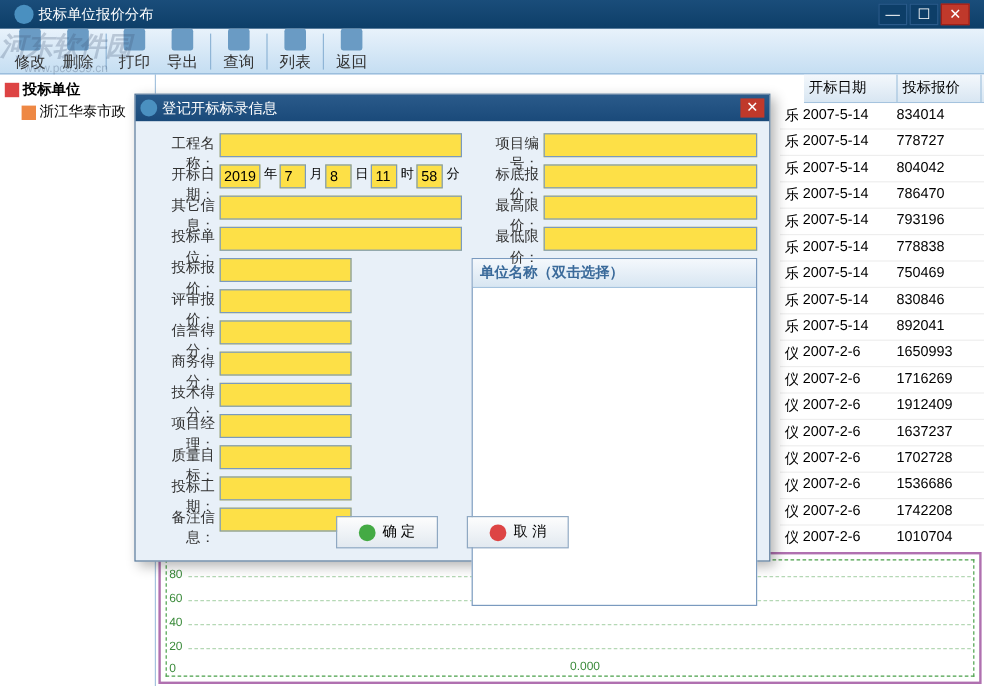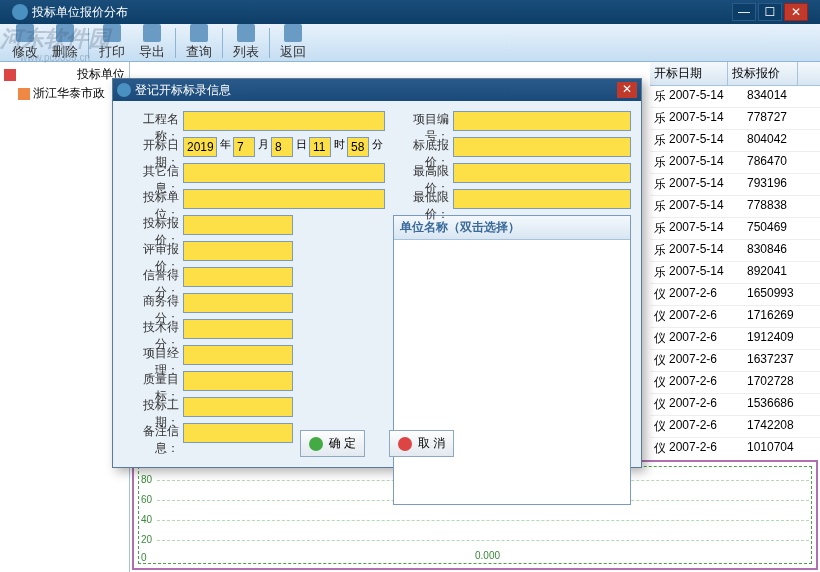--- a/index.html
+++ b/index.html
@@ -16,35 +16,35 @@
 .toolbar { height: 38px; background: linear-gradient(#e8f2fb, #c5def2); border-bottom: 1px solid #8fb5d6; display: flex; align-items: center; padding: 0 6px; gap: 2px; position: relative; }
 .watermark { position: absolute; left: 0; top: 0; font-size: 22px; font-weight: bold; color: rgba(60, 80, 110, 0.25); font-style: italic; pointer-events: none; }
 .watermark2 { position: absolute; left: 20px; top: 28px; font-size: 10px; color: rgba(60, 80, 110, 0.3); pointer-events: none; }
 .tbtn { display: flex; flex-direction: column; align-items: center; padding: 2px 6px; cursor: pointer; }
 .tbtn .ticon { width: 18px; height: 18px; background: #6a9bc4; border-radius: 2px; }
 .tbtn .tlbl { font-size: 13px; color: #333; margin-top: 1px; }
 .tsep { width: 1px; height: 30px; background: #8fb5d6; margin: 0 2px; }
 
 .main { display: flex; height: 510px; }
 .tree { width: 130px; background: #fff; border-right: 1px solid #a5c3de; padding: 4px; }
-.tree-root { display: flex; align-items: center; gap: 3px; font-weight: normal; cursor: pointer; justify-content: space-between; }
+.tree-root { display: flex; align-items: center; gap: 3px; font-weight: bold; cursor: pointer; }
 .tree-root .tico { width: 12px; height: 12px; background: #d44; }
 .tree-child { display: flex; align-items: center; gap: 3px; margin-left: 14px; margin-top: 2px; cursor: pointer; }
 .tree-child .tico { width: 12px; height: 12px; background: #e84; }
 
 .content { flex: 1; display: flex; flex-direction: column; background: #fff; }
 .table-area { flex: 1; overflow: hidden; position: relative; }
 .chart-area { height: 110px; border: 2px solid #b070b0; margin: 2px; padding: 4px; background: #fff; position: relative; }
 .chart-area .inner { border: 1px dashed #4aa04a; height: 100%; position: relative; text-align: right; }
 .yaxis { position: absolute; left: 2px; font-size: 10px; color: #3a8a3a; }
 .yline { position: absolute; left: 18px; right: 2px; border-top: 1px dashed #b5d8b5; }
 .chart-val { position: absolute; left: 50%; bottom: 2px; color: #3a8a3a; font-size: 10px; }
 
 .data-table { position: absolute; right: 0; top: 0; width: 170px; }
-.data-table .th { display: flex; background: linear-gradient(#f4f8fc, #d8e6f2); border-bottom: 1px solid #a5c3de; }
+.data-table .th { display: flex; background: linear-gradient(#f4f8fc, #d8e6f2); border-bottom: 1px solid #a5c3de; margin-left: 20px; }
 .data-table .th div { padding: 3px 4px; border-right: 1px solid #a5c3de; }
 .data-table .tbody { background: #fff; }
 .data-table .tr { display: flex; border-bottom: 1px solid #eee; }
 .data-table .tr div { padding: 2px 4px; }
 .c-ind { width: 15px; overflow: hidden; white-space: nowrap; }
 .c-date { width: 78px; }
 .c-price { width: 70px; }
 
 
 .dialog { position: absolute; left: 112px; top: 78px; width: 530px; height: 390px; background: #e8f0f8; border: 1px solid #5a7a9a; box-shadow: 4px 4px 10px rgba(0,0,0,.3); }
@@ -56,21 +56,21 @@
 .form-col-left { flex: 1; }
 .form-col-right { flex: 1; border-radius: 29px; }
 .frow { display: flex; margin-bottom: 6px; height: 20px; }
 .frow label { width: 60px; text-align: right; padding-right: 4px; font-size: 12px; color: #333; }
 .frow input { flex: 1; height: 20px; border: 1px solid #7a9abf; padding: 0 3px; background: #fde047; }
 .frow .small { width: 34px; flex: none; margin-right: 1px; }
 .frow .sep { margin: 0 2px; font-size: 11px; }
 .listbox { border: 1px solid #7a9abf; background: #fff; height: 290px; font-weight: bold; }
 .listbox-hdr { background: linear-gradient(#f4f8fc, #d8e6f2); padding: 3px 6px; border-bottom: 1px solid #a5c3de; color: #3a6a9a; }
 .dlg-btns { position: absolute; bottom: 10px; left: 0; right: 0; display: flex; justify-content: center; gap: 24px; }
-.dbtn { display: flex; align-items: center; gap: 6px; padding: 4px 8px; background: linear-gradient(#fdfdfd, #e2e9f0); border: 1px solid #8fa8c2; cursor: pointer; justify-content: center; }
+.dbtn { display: flex; align-items: center; gap: 6px; padding: 4px 18px; background: linear-gradient(#fdfdfd, #e2e9f0); border: 1px solid #8fa8c2; cursor: pointer; justify-content: center; }
 .dbtn .di { width: 14px; height: 14px; border-radius: 50%; }
 .dbtn .di.ok { background: #4a4; }
 .dbtn .di.cancel { background: #d44; }
 </style>
 </head>
 <body>
 
 <div class="titlebar">
   <span class="icon-slot"></span>
   <span>投标单位报价分布</span>

